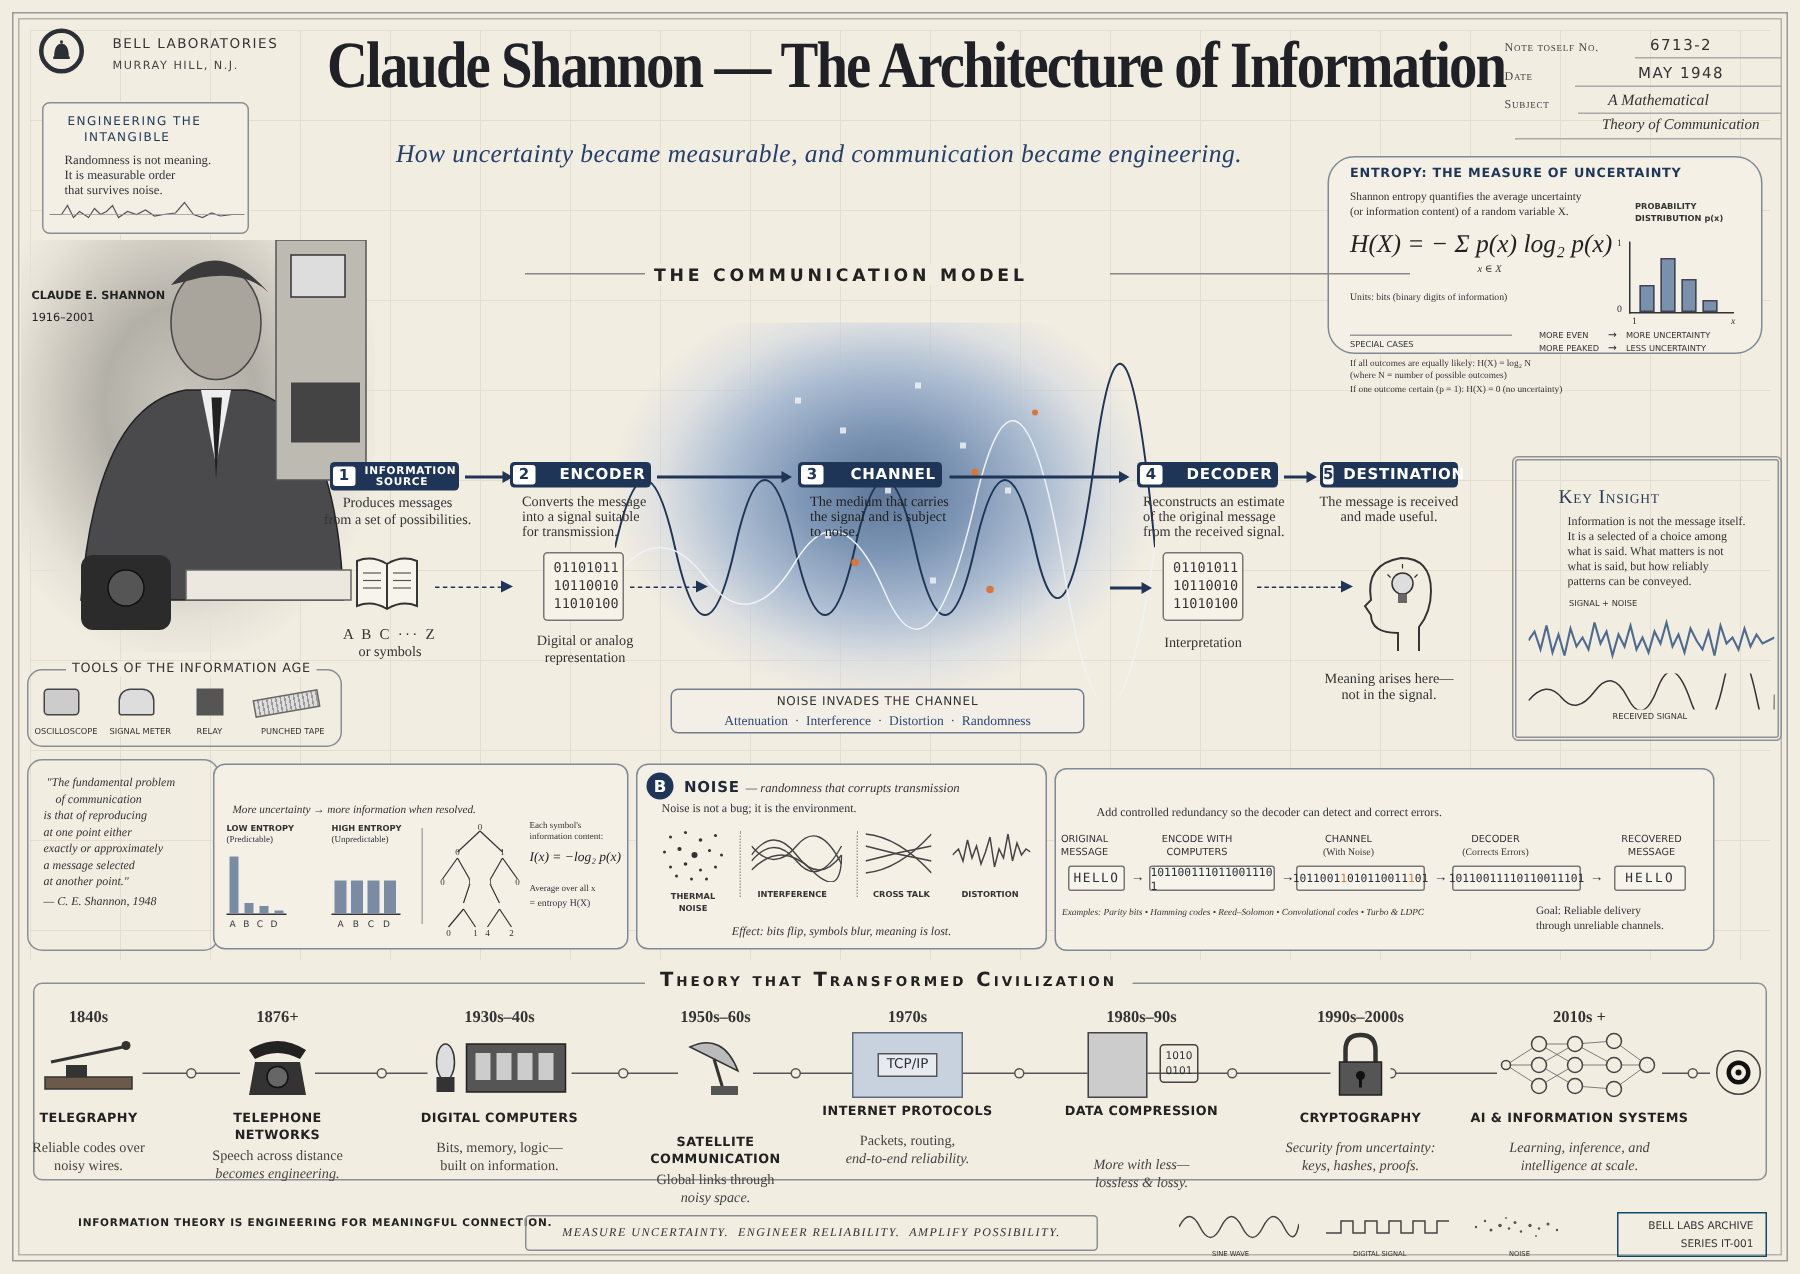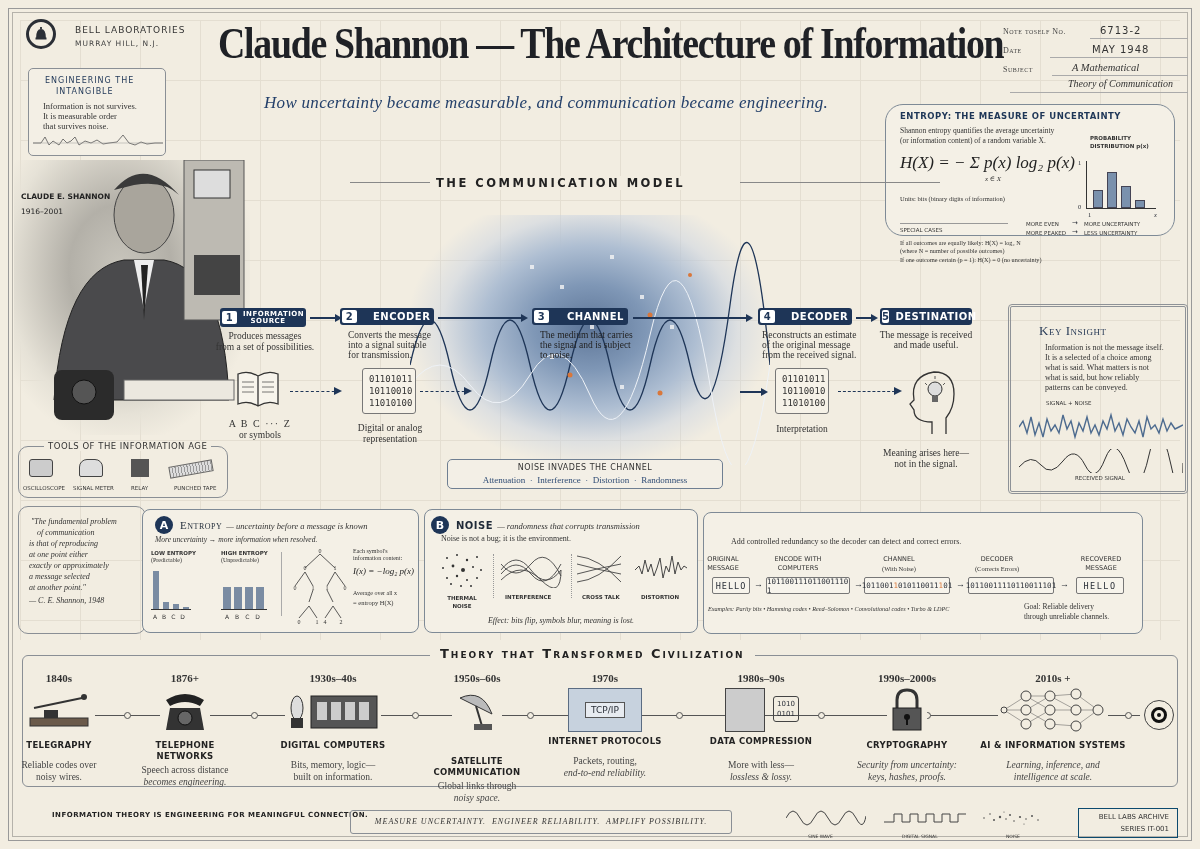--- a/index.html
+++ b/index.html
@@ -42,21 +42,21 @@
   <svg width="16" height="16" viewBox="0 0 16 16">
       <path d="M8 1 v2 M4 12 Q4 4 8 4 Q12 4 12 12 Z M2.5 12.5 h11" stroke="#2b2f36" stroke-width="1.8" fill="#2b2f36"></path>
     </svg>
 </div>
 <div class="abs sans" style="left:75px;top:25px;font-size:9px;letter-spacing:1px;color:#333">BELL LABORATORIES</div>
 <div class="abs sans" style="left:75px;top:39px;font-size:7.5px;letter-spacing:1px;color:#444">MURRAY HILL, N.J.</div>
 
 <div class="abs" style="left:28px;top:68px;width:138px;height:88px;border:1px solid #8a8f95;border-radius:5px;background:#f3efe5">
   <div class="caps navy" style="position:absolute;left:16px;top:7px;font-size:8px;font-weight:normal;letter-spacing:1px;text-transform:uppercase">Engineering the</div>
   <div class="caps navy" style="position:absolute;left:27px;top:18px;font-size:8px;font-weight:normal;letter-spacing:1px;text-transform:uppercase">intangible</div>
-  <div style="position:absolute;left:14px;top:32px;font-size:8.5px;color:#333">Information is not survives.</div>
+  <div style="position:absolute;left:14px;top:32px;font-size:8.5px;color:#333">Randomness is not meaning.</div>
   <div style="position:absolute;left:14px;top:42px;font-size:8.5px;color:#333">It is measurable order</div>
   <div style="position:absolute;left:14px;top:52px;font-size:8.5px;color:#333">that survives noise.</div>
   <svg class="abs" style="left:4px;top:62px" width="130" height="22">
       <polyline fill="none" stroke="#555" stroke-width=".8" points="0,12 8,12 12,6 16,14 20,10 26,14 30,8 34,12 38,10 42,6 46,14 52,10 58,12 64,9 70,13 76,12 84,11 90,4 96,12 102,14 108,11 114,13 122,12 130,12"></polyline>
       <line x1="0" y1="12" x2="130" y2="12" stroke="#999" stroke-width=".5"></line>
     </svg>
 </div>
 
 <div class="abs serif" style="left:218px;top:18px;font-size:44px;font-weight:bold;color:#1f2126;letter-spacing:-1.5px;transform:scaleX(.86);transform-origin:left top;white-space:nowrap">Claude Shannon — The Architecture of Information</div>
 <div class="abs serif" style="left:264px;top:93px;font-size:17px;font-style:italic;color:#24406a;letter-spacing:.3px;white-space:nowrap">How uncertainty became measurable, and communication became engineering.</div>
@@ -280,25 +280,20 @@
   <div style="position:absolute;left:18px;top:21px;font-size:8px;font-style:italic;color:#333">of communication</div>
   <div style="position:absolute;left:10px;top:32px;font-size:8px;font-style:italic;color:#333">is that of reproducing</div>
   <div style="position:absolute;left:10px;top:43px;font-size:8px;font-style:italic;color:#333">at one point either</div>
   <div style="position:absolute;left:10px;top:54px;font-size:8px;font-style:italic;color:#333">exactly or approximately</div>
   <div style="position:absolute;left:10px;top:65px;font-size:8px;font-style:italic;color:#333">a message selected</div>
   <div style="position:absolute;left:10px;top:76px;font-size:8px;font-style:italic;color:#333">at another point."</div>
   <div style="position:absolute;left:10px;top:89px;font-size:8px;font-style:italic;color:#333">— C. E. Shannon, 1948</div>
 </div>
 
 <div class="panel" style="left:142px;top:509px;width:277px;height:124px">
-  <div style="position:absolute;left:12px;top:5px;white-space:nowrap">
-    <span class="circ">A</span>
-    <span style="font-size:11px;font-variant:small-caps;letter-spacing:.5px;color:#1f2a38;margin-left:3px">Entropy</span>
-    <span style="font-size:8.5px;font-style:italic;color:#333">— uncertainty before a message is known</span>
-  </div>
   <div style="position:absolute;left:12px;top:25px;font-size:7.5px;font-style:italic;color:#333">More uncertainty → more information when resolved.</div>
   <div class="sans" style="position:absolute;left:8px;top:40px;font-size:5.5px;font-weight:bold;color:#333">LOW ENTROPY</div>
   <div style="position:absolute;left:8px;top:47px;font-size:6px;color:#333">(Predictable)</div>
   <div class="sans" style="position:absolute;left:78px;top:40px;font-size:5.5px;font-weight:bold;color:#333">HIGH ENTROPY</div>
   <div style="position:absolute;left:78px;top:47px;font-size:6px;color:#333">(Unpredictable)</div>
   <div class="abs" style="left:8px;top:60px;width:40px;height:40px;border-bottom:1px solid #333">
     <div class="abs" style="left:2px;bottom:0;width:6px;height:38px;background:#7a8ca3"></div>
     <div class="abs" style="left:12px;bottom:0;width:6px;height:7px;background:#7a8ca3"></div>
     <div class="abs" style="left:22px;bottom:0;width:6px;height:5px;background:#7a8ca3"></div>
     <div class="abs" style="left:32px;bottom:0;width:6px;height:2px;background:#7a8ca3"></div>
@@ -520,21 +515,21 @@
 <div class="tl-item" style="left:696px;top:672px">
   <div class="tl-year">1980s–90s</div>
   <div style="margin:4px auto 0;width:80px;height:44px;position:relative">
     <div style="position:absolute;left:4px;top:0;width:40px;height:44px;border:1px solid #444;background:#ccc"></div>
     <div class="sans" style="position:absolute;left:52px;top:8px;width:26px;height:26px;border:1px solid #444;border-radius:3px;font-size:7px;line-height:10px;text-align:center;padding-top:2px">
         <div>1010</div>
         <div>0101</div>
       </div>
   </div>
   <div class="tl-title" style="margin-top:4px">DATA COMPRESSION</div>
-  <div class="tl-desc" style="margin-top:12px;">More with less—</div>
+  <div class="tl-desc" style="margin-top:24px;font-style:italic">More with less—</div>
   <div class="tl-desc" style="font-style:italic">lossless &amp; lossy.</div>
 </div>
 <div class="tl-item" style="left:842px;top:672px">
   <div class="tl-year">1990s–2000s</div>
   <svg width="40" height="44" style="margin-top:4px;background:#f2ede1">
       <path d="M10 20 V12 Q10 2 20 2 Q30 2 30 12 V20" stroke="#333" stroke-width="3" fill="none"></path>
       <rect x="6" y="20" width="28" height="22" fill="#555" stroke="#222"></rect>
       <circle cx="20" cy="29" r="3" fill="#111"></circle>
       <rect x="19" y="30" width="2" height="7" fill="#111"></rect>
     </svg>

